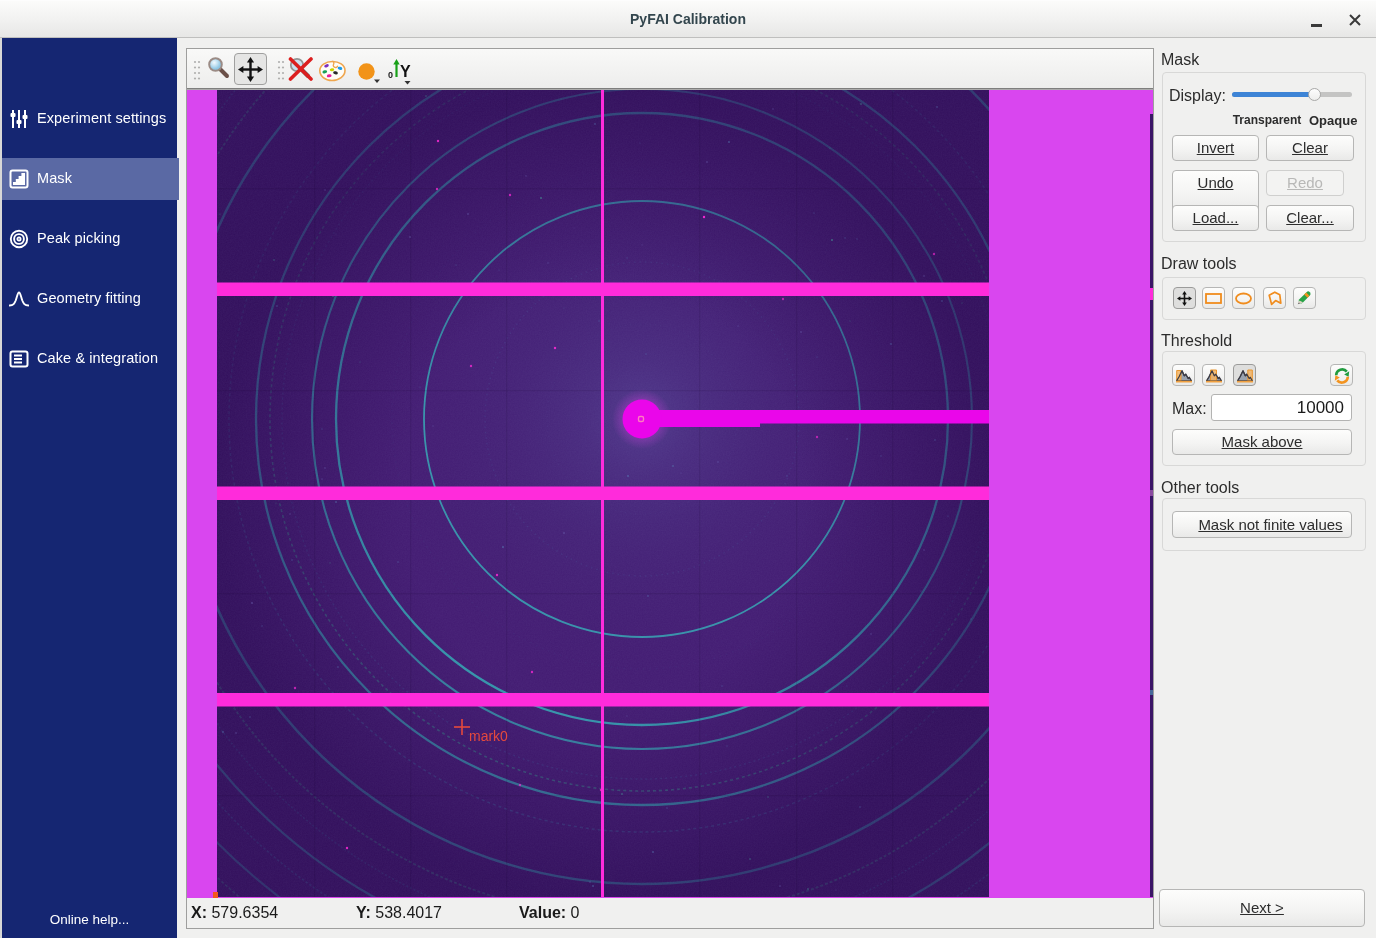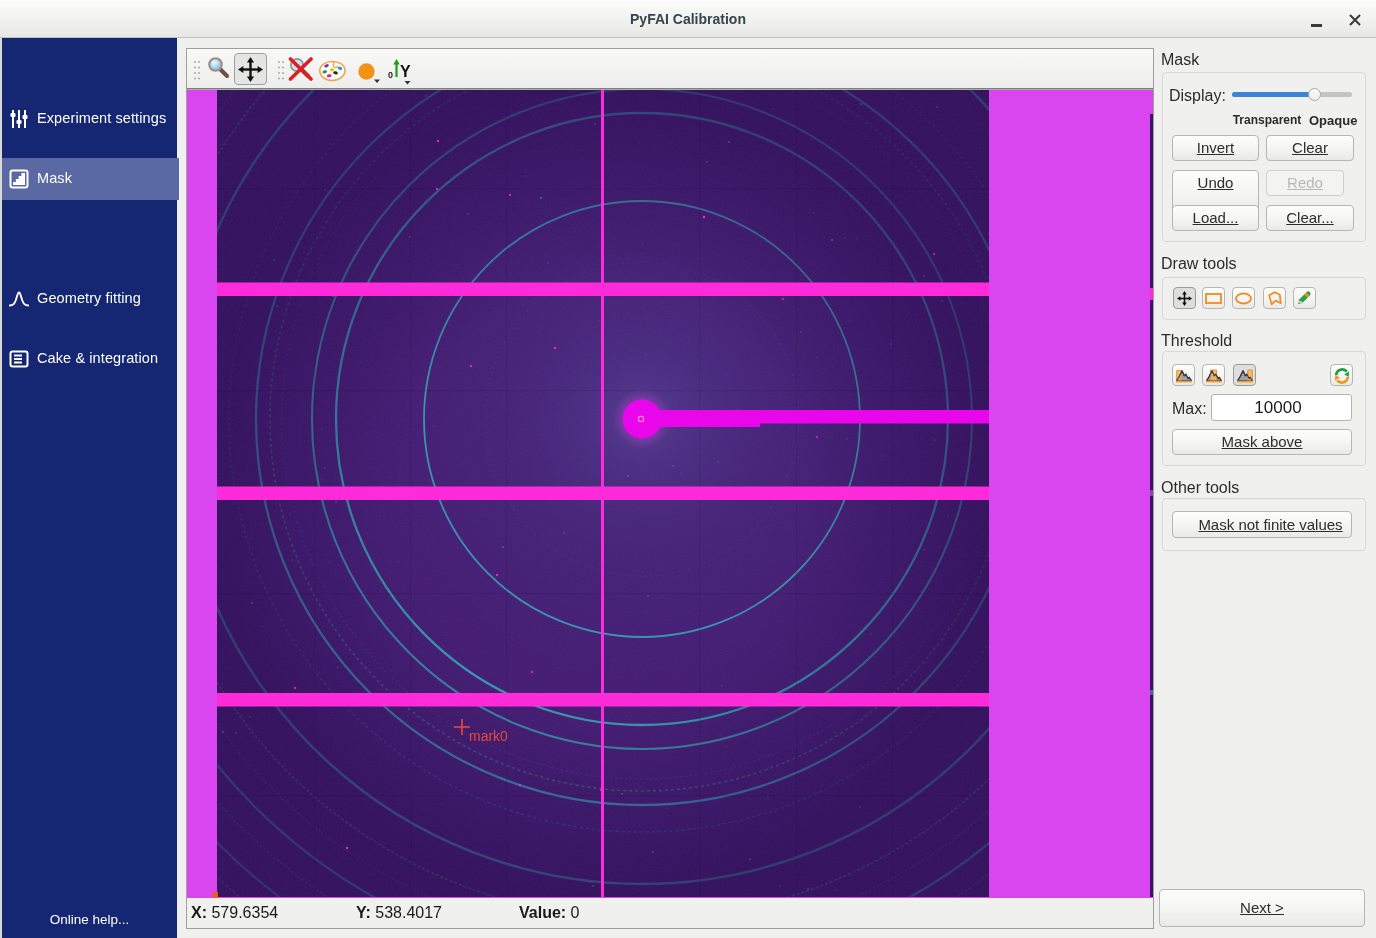--- a/index.html
+++ b/index.html
@@ -46,20 +46,30 @@
         </g>
       </svg>
       <span class="abs txt">Experiment settings</span>
     </div>
 <div class="sbitem abs sbsel" style="top:120px;">
       <svg class="sbicon abs" width="20" height="20">
         <rect x="1.5" y="1.5" width="17" height="17" rx="2" fill="none" stroke="#fff" stroke-width="2"></rect>
         <polygon points="4,16 4,13 6.8,13 6.8,10 9.6,10 9.6,7 12.4,7 12.4,4 16,4 16,16" fill="#fff"></polygon>
       </svg>
       <span class="abs txt">Mask</span>
+    </div>
+<div class="sbitem abs" style="top:180px;">
+      <svg class="sbicon abs" width="20" height="20">
+        <g fill="none" stroke="#fff">
+          <circle cx="10" cy="10" r="8.2" stroke-width="1.9"></circle>
+          <circle cx="10" cy="10" r="4.9" stroke-width="1.9"></circle>
+          <circle cx="10" cy="10" r="1.6" stroke-width="1.8"></circle>
+        </g>
+      </svg>
+      <span class="abs txt">Peak picking</span>
     </div>
 <div class="sbitem abs" style="top:240px;">
       <svg class="sbicon abs" width="20" height="20">
         <path d="M0.5,16.5 C4.5,16.5 5.5,14.5 6.7,11.5 C8,8 8.6,3.5 10,3.5 C11.4,3.5 12,8 13.3,11.5 C14.5,14.5 15.5,16.5 19.5,16.5" fill="none" stroke="#fff" stroke-width="1.9" stroke-linecap="round"></path>
       </svg>
       <span class="abs txt">Geometry fitting</span>
     </div>
 <div class="sbitem abs" style="top:300px;">
       <svg class="sbicon abs" width="20" height="20">
         <rect x="1.5" y="2.5" width="17" height="15" rx="2" fill="none" stroke="#fff" stroke-width="2"></rect>
@@ -441,19 +451,19 @@
     </div>
 <div class="btn tbtn abs" style="left:176px;top:326px;">
       <svg style="position:absolute;left:2.5px;top:2.5px;" width="16" height="16" viewBox="0 0 16 16">
         <path d="M2.2,7.2 A6,6 0 0 1 12.8,3.6" fill="none" stroke="#219c3f" stroke-width="2.7"></path>
         <polygon points="15.2,3.2 10.2,6.4 14.6,8.8" fill="#219c3f"></polygon>
         <path d="M13.8,8.8 A6,6 0 0 1 3.2,12.4" fill="none" stroke="#f39420" stroke-width="2.7"></path>
         <polygon points="0.8,12.8 5.8,9.6 1.4,7.2" fill="#f39420"></polygon>
       </svg>
     </div>
 <div class="abs lbl" style="left:18px;top:362px;">Max:</div>
-<div class="abs" style="left:57px;top:356px;width:141px;height:27px;background:#fff;border:1px solid #b3b3b2;border-radius:3px;font-size:17px;color:#1a1a1a;text-align:center;line-height:25px;padding-right:7px;">10000</div>
+<div class="abs" style="left:57px;top:356px;width:141px;height:27px;background:#fff;border:1px solid #b3b3b2;border-radius:3px;font-size:17px;color:#1a1a1a;text-align:right;line-height:25px;padding-right:7px;">10000</div>
 <div class="btn abs " style="left:18px;top:391px;width:180px;height:26px;line-height:24px;">Mask above</div>
 <div class="abs lbl" style="left:7px;top:441px;">Other tools</div>
 <div class="gb abs" style="left:8px;top:460px;width:204px;height:53px;"></div>
 <div class="btn abs " style="left:18px;top:473px;width:180px;height:27px;line-height:25px;padding-left:17px;">Mask not finite values</div>
 <div class="btn abs " style="left:5px;top:851px;width:206px;height:38px;line-height:36px;">Next &gt;</div>
 </div>
 
 </body></html>

